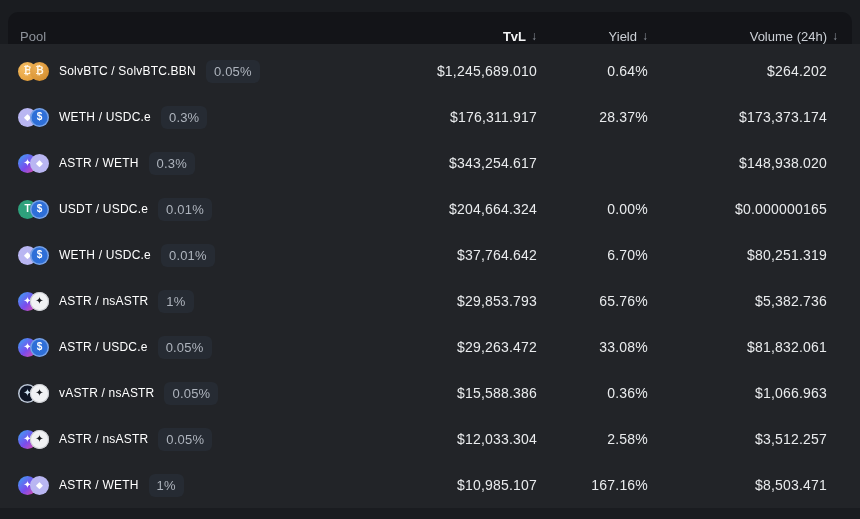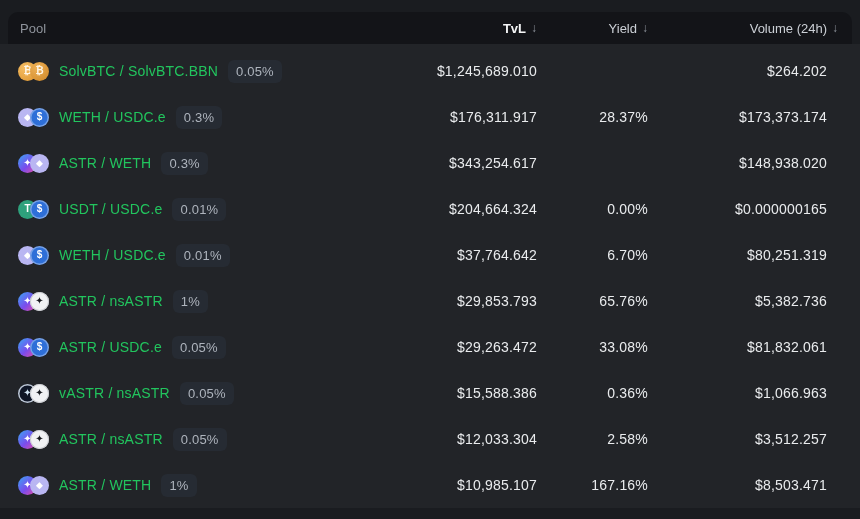--- a/index.html
+++ b/index.html
@@ -12,21 +12,21 @@
 
   
   .header-bar {
     position: absolute;
     left: 8px; right: 8px; top: 12px; height: 32px;
     background: #131418;
     border-radius: 10px 10px 0 0;
     display: flex;
     align-items: center;
   }
-  .hcell { position: absolute; top: 0; height: 32px; display: flex; align-items: center; font-size: 13px; }
+  .hcell { position: absolute; top: 8px; height: 32px; display: flex; align-items: center; font-size: 13px; }
   .hcell.pool { left: 12px; color: #8e939b; font-weight: 400; }
   .hcell.right { justify-content: flex-end; }
   .hcell .arrow { color: #8e939b; font-size: 12px; margin-left: 5px; font-weight: 400; }
   .hcell.tvl   { right: 315px; color: #f4f5f6; font-weight: 700; }
   .hcell.yield { right: 204px; color: #ccd0d6; font-weight: 500; }
   .hcell.vol   { right: 14px;  color: #ccd0d6; font-weight: 500; }
 
   
   .rows-panel {
     position: absolute;
@@ -53,21 +53,21 @@
 
   .coin.solvbtc    { background: radial-gradient(circle at 35% 30%, #f5bd63, #dd9530); color: #fff6e6; }
   .coin.solvbtcbbn { background: radial-gradient(circle at 35% 30%, #edb056, #cf8726); color: #fff6e6; }
   .coin.weth  { background: #b9b6f2; color: #ffffff; font-size: 9px; }
   .coin.usdc  { background: #2e6fd8; color: #ffffff; font-size: 10px; box-shadow: inset 0 0 0 1.5px rgba(255,255,255,0.35); }
   .coin.astr  { background: linear-gradient(135deg, #38a8f5 0%, #7a4ced 55%, #ec4f9e 100%); color: #ffffff; }
   .coin.usdt  { background: #2ea17c; color: #ffffff; font-size: 10px; }
   .coin.nsastr { background: #f1f2f4; color: #17191e; box-shadow: inset 0 0 0 1px #c9cbd0; }
   .coin.vastr  { background: #0e1526; color: #cfe2f2; box-shadow: inset 0 0 0 1.5px #bcc6d4; }
 
-  .pool-name { color: #22c55e; font-size: 14px; letter-spacing: 0.2px; }
+  .pool-name { color: #ffffff; font-size: 12px; letter-spacing: 0.2px; }
   .fee-badge {
     margin-left: 10px;
     background: #262b33;
     color: #aeb4bd;
     font-size: 13px;
     padding: 4px 8px;
     border-radius: 6px;
     letter-spacing: 0.2px;
   }
   .val {
@@ -104,20 +104,21 @@
   <div class="row">
     <div class="pool-cell">
       <div class="coins">
         <span class="coin solvbtc">₿</span>
         <span class="coin solvbtcbbn">₿</span>
       </div>
       <span class="pool-name">SolvBTC / SolvBTC.BBN</span>
       <span class="fee-badge">0.05%</span>
     </div>
     <div class="val tvl">$1,245,689.010</div>
+    <div class="val yield">0.64%</div>
     <div class="val vol">$264.202</div>
   </div>
 
   <div class="row">
     <div class="pool-cell">
       <div class="coins">
         <span class="coin weth">◆</span>
         <span class="coin usdc">$</span>
       </div>
       <span class="pool-name">WETH / USDC.e</span>

